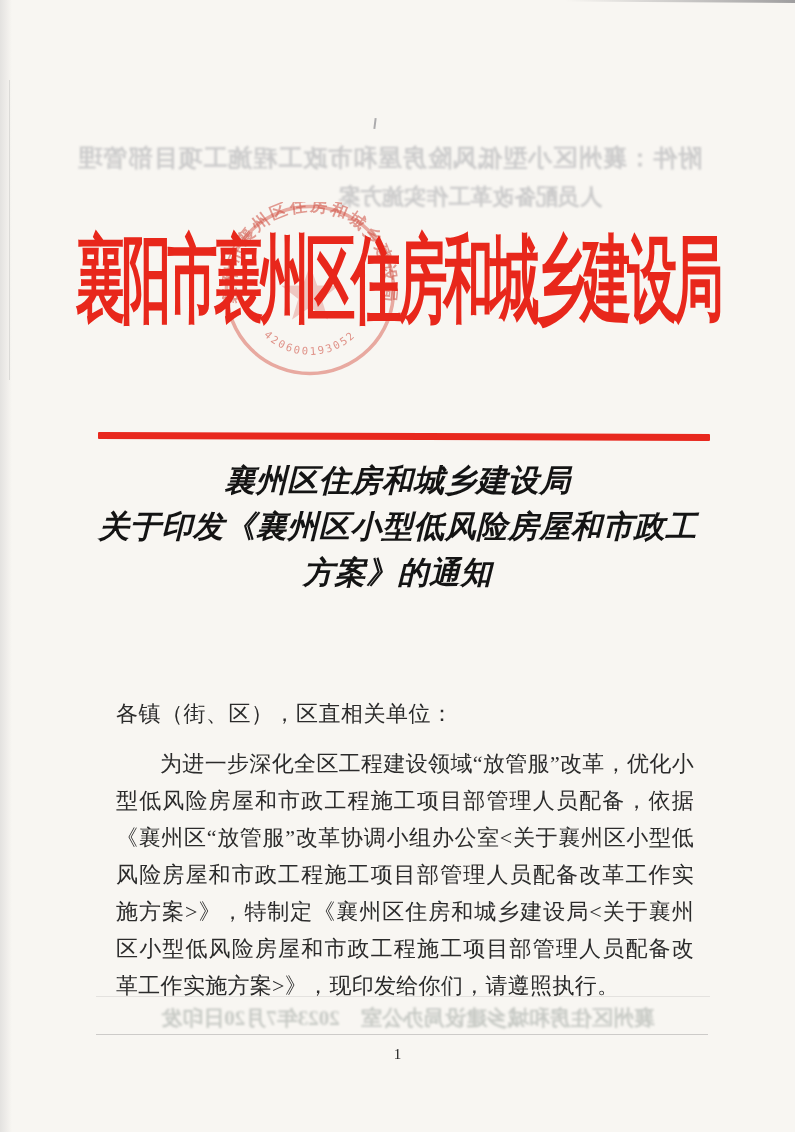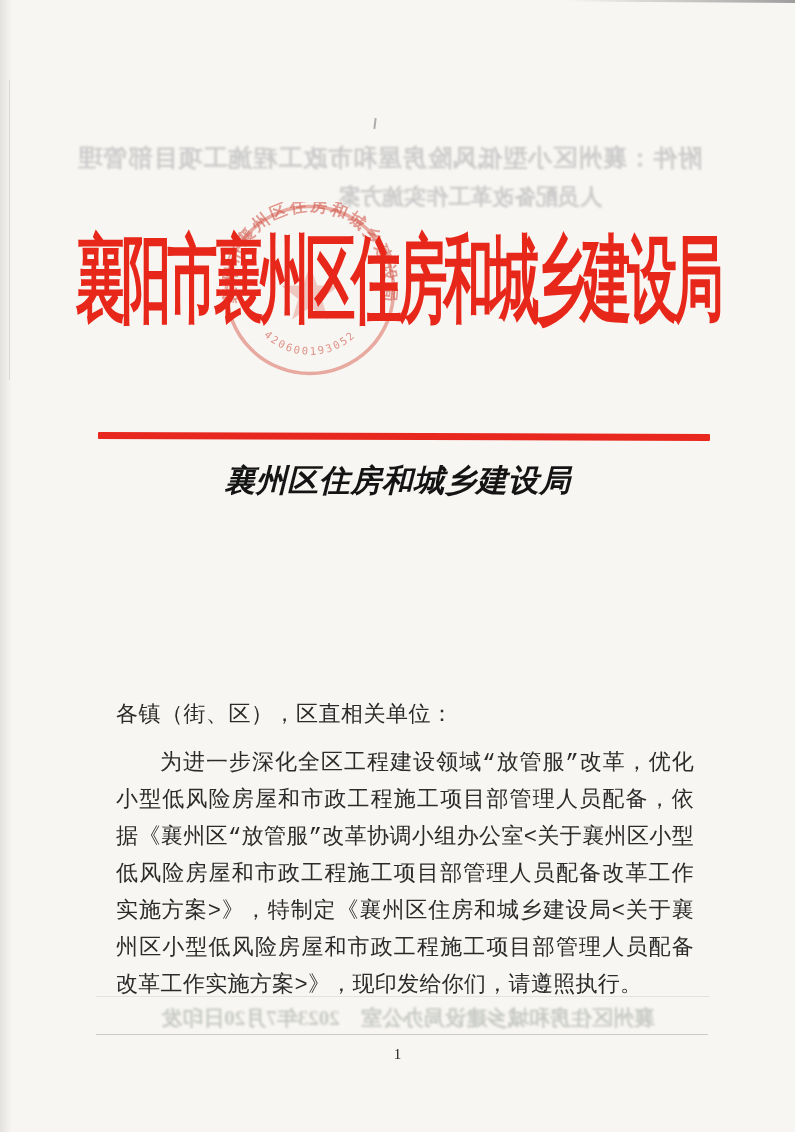--- a/index.html
+++ b/index.html
@@ -52,21 +52,21 @@
   
   .doc-title{position:absolute;left:40px;top:458px;width:715px;
     text-align:center;color:#141414;font-weight:bold;
     font-size:31px;line-height:46px;letter-spacing:0.5px;font-style:italic;}
 
   
   .salutation{position:absolute;left:116px;top:699px;width:580px;
     font-size:22px;color:#2b2b2b;letter-spacing:0.5px;}
   .paragraph{position:absolute;left:116px;top:745px;width:578px;
     font-size:22px;line-height:37px;color:#2b2b2b;
-    text-align:justify;text-align-last:left;text-indent:2em;letter-spacing:0.3px;font-family:Liberation Mono, monospace;}
+    text-align:justify;text-align-last:left;text-indent:2em;letter-spacing:0.3px;}
 
   .page-number{position:absolute;left:0;top:1046px;width:795px;
     text-align:center;font-size:15px;color:#1d1d1d;}
 </style>
 </head>
 <body>
 
 <div class="page">
 
   <div class="edge-left"></div>
@@ -94,20 +94,22 @@
       <textPath href="#sealArcBottom" startOffset="50%" text-anchor="middle">420600193052</textPath>
     </text>
   </svg>
 
   <div class="masthead">襄阳市襄州区住房和城乡建设局</div>
 
   <div class="red-line"></div>
 
   <div class="doc-title">
     <div>襄州区住房和城乡建设局</div>
+    <div>关于印发《襄州区小型低风险房屋和市政工</div>
+    <div>方案》的通知</div>
   </div>
 
   <div class="salutation">各镇（街、区），区直相关单位：</div>
   <div class="paragraph">为进一步深化全区工程建设领域“放管服”改革，优化小型低风险房屋和市政工程施工项目部管理人员配备，依据《襄州区“放管服”改革协调小组办公室&lt;关于襄州区小型低风险房屋和市政工程施工项目部管理人员配备改革工作实施方案&gt;》，特制定《襄州区住房和城乡建设局&lt;关于襄州区小型低风险房屋和市政工程施工项目部管理人员配备改革工作实施方案&gt;》，现印发给你们，请遵照执行。</div>
 
   <div class="page-number">1</div>
 
 </div>
 
 </body></html>

